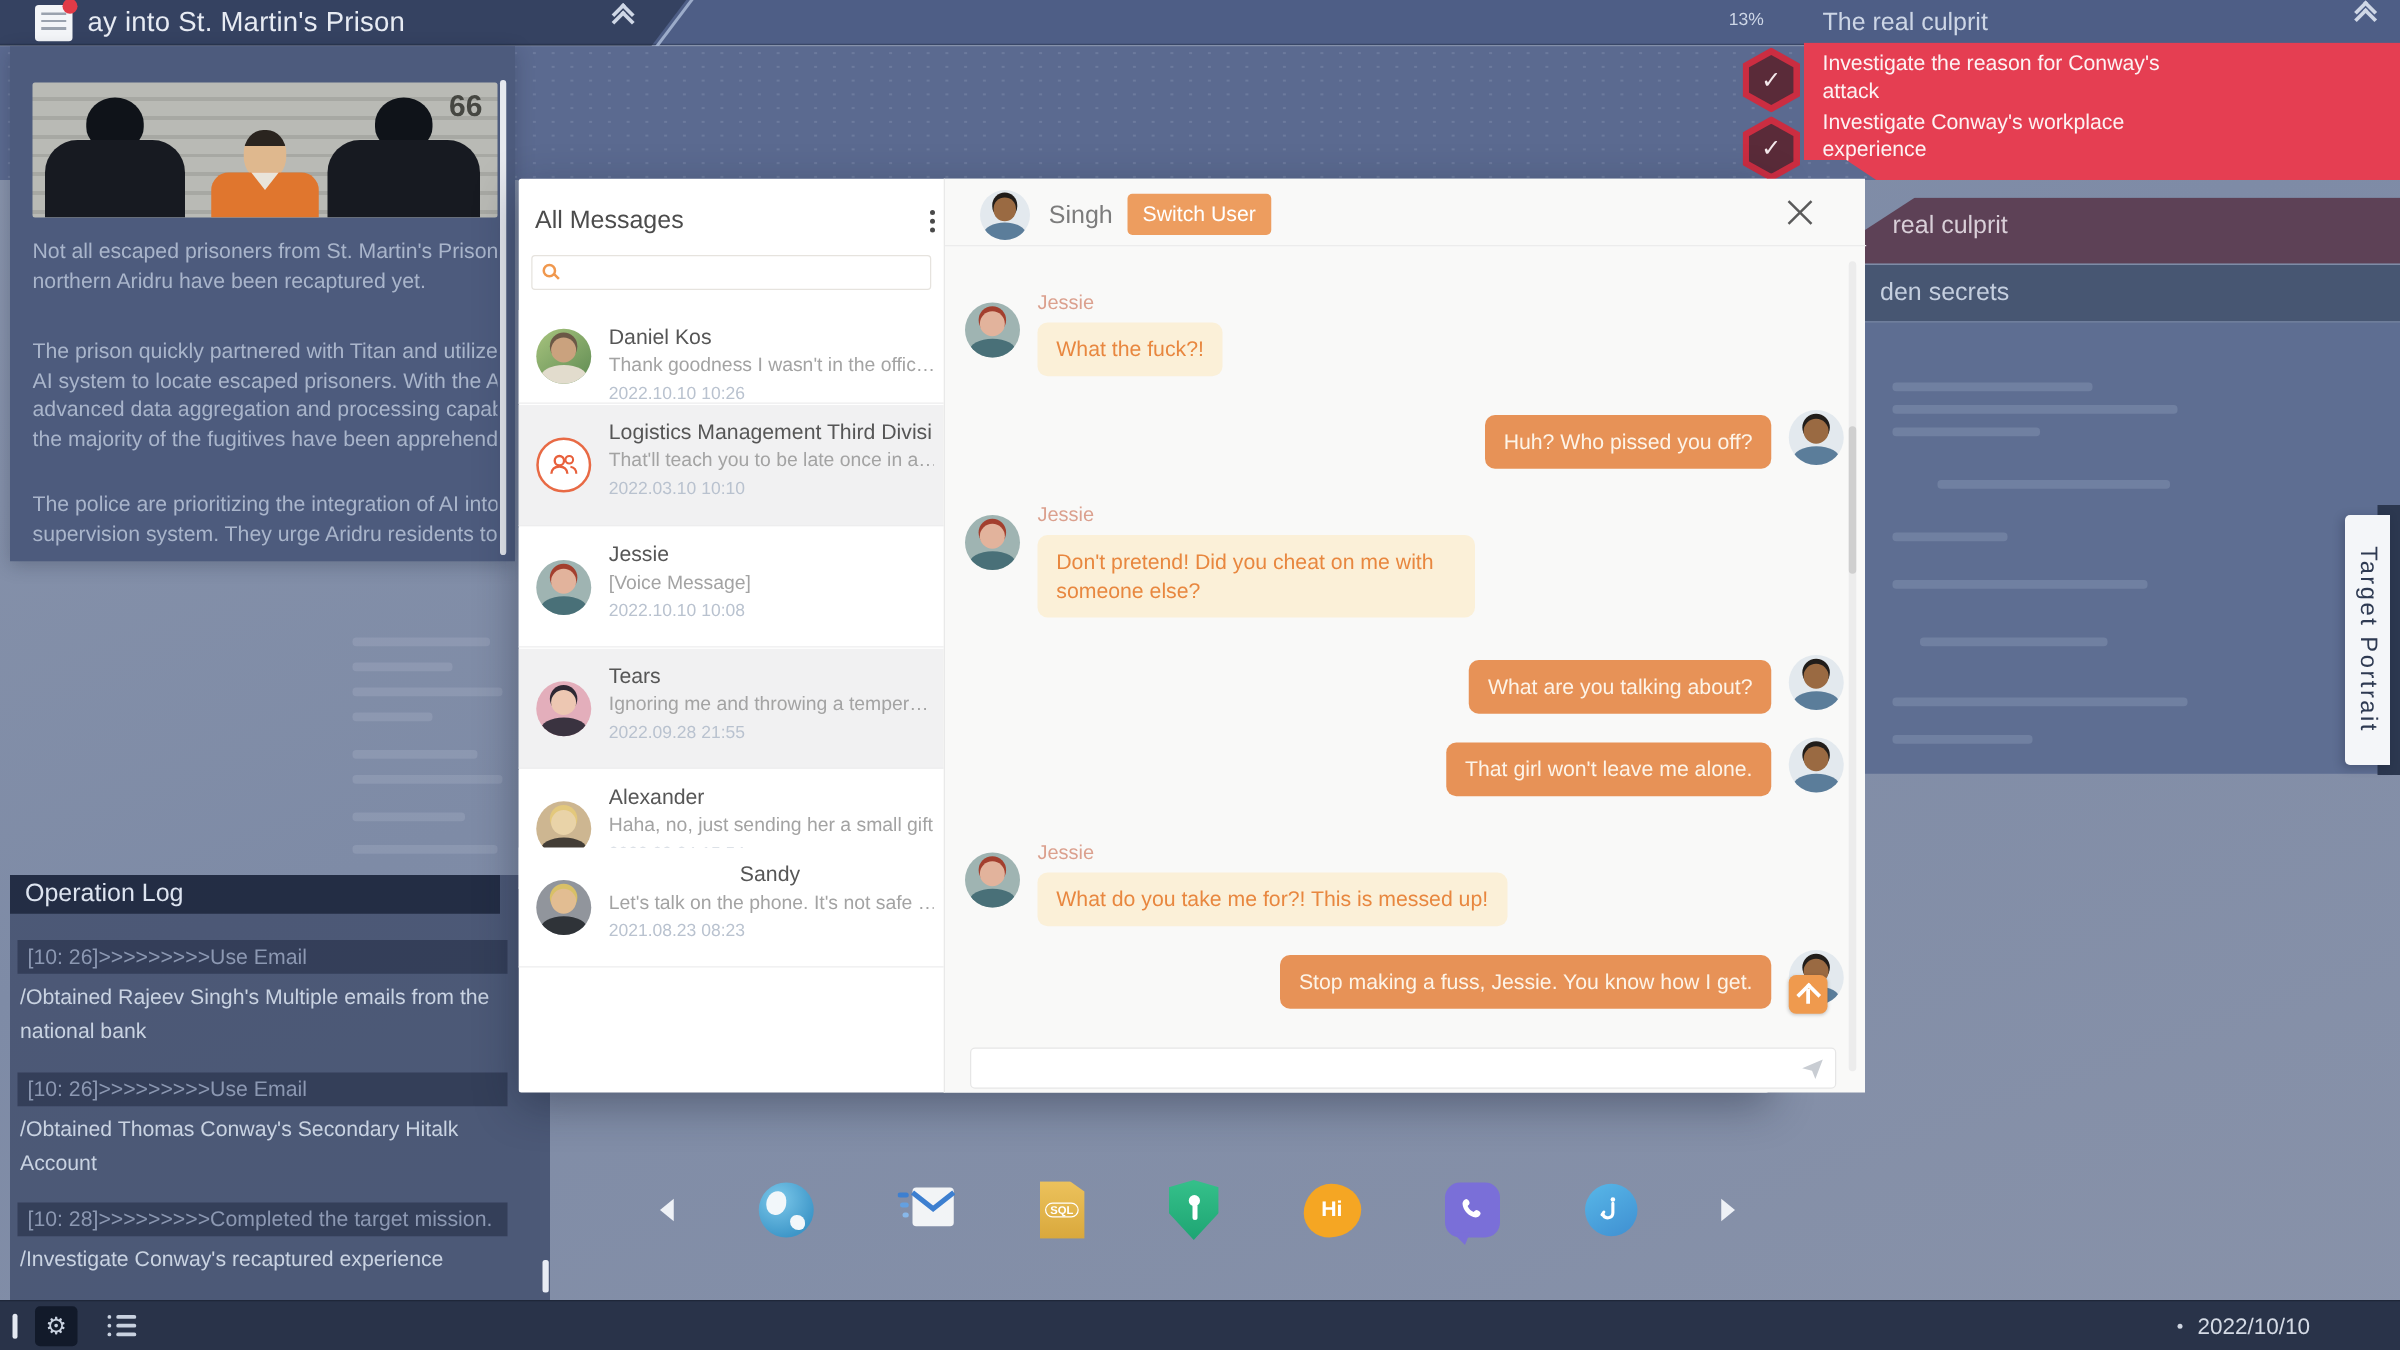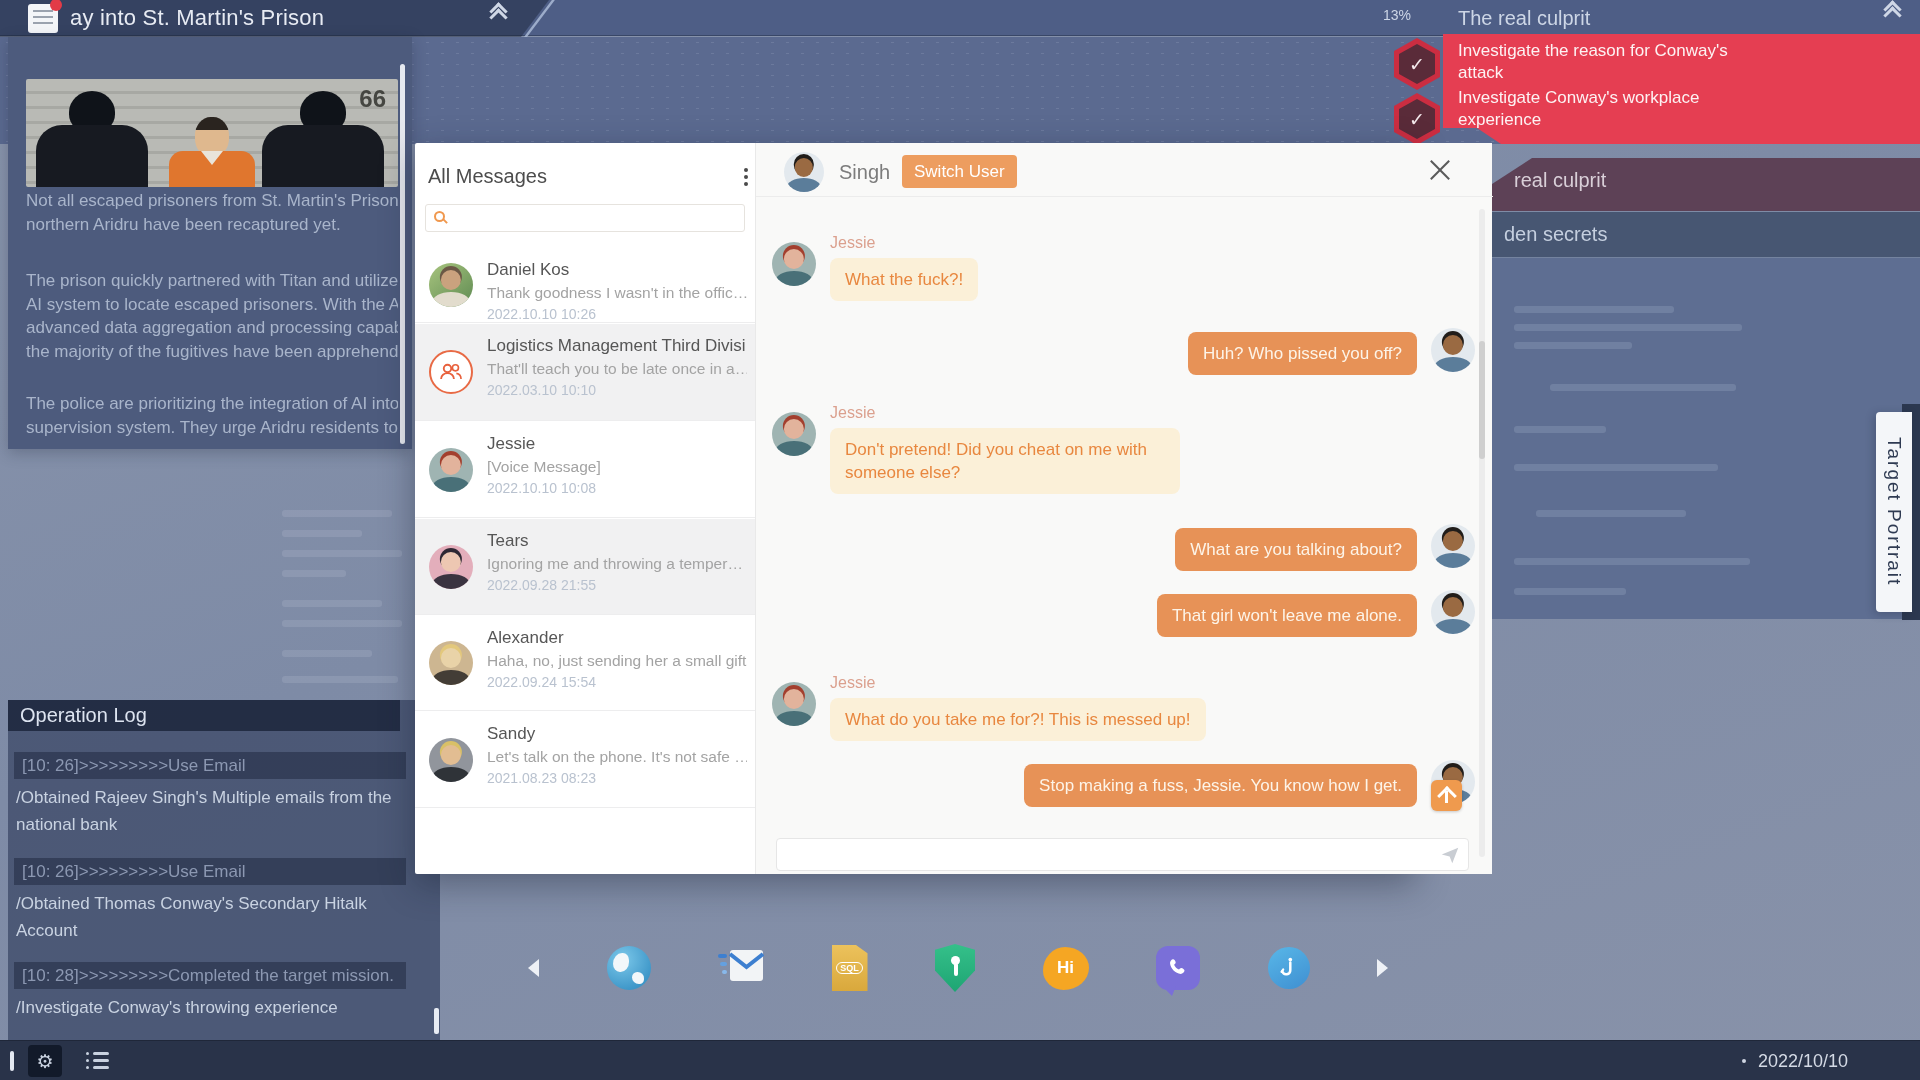--- a/index.html
+++ b/index.html
@@ -50,21 +50,21 @@
   .case-target .star::before{content:"★";}
   .case-target b{position:absolute;left:62px;top:11px;font-size:20px;font-weight:normal;color:#ced7e5;}
 
   
   .codepanel{left:1492px;top:257px;width:428px;height:362px;background:#5e6e92;border-top:1px solid #74839f;overflow:hidden;}
   .cl{position:absolute;height:7px;border-radius:3px;background:rgba(230,238,252,.14);}
   .codeblock-left .cl{background:rgba(235,242,255,.12);}
 
   
   .newswin{left:8px;top:37px;width:404px;height:412px;background:#4d5b7d;overflow:hidden;box-shadow:0 4px 14px rgba(20,28,48,.25);}
-  .photo{position:absolute;left:18px;top:42px;width:372px;height:108px;border-radius:2px;overflow:hidden;
+  .photo{position:absolute;left:18px;top:29px;width:372px;height:108px;border-radius:2px;overflow:hidden;
     background:repeating-linear-gradient(180deg,#b9bab5 0 12px,#a7a8a3 12px 15px);}
   .photo .num{position:absolute;right:12px;top:6px;font-size:24px;font-weight:bold;color:#33342f;opacity:.85;}
   .off{position:absolute;bottom:0;width:112px;}
   .off .hd{width:46px;height:42px;background:#0f1319;border-radius:50% 50% 44% 44%;margin:0 auto -8px;}
   .off .bd{height:62px;background:#171a21;border-radius:26px 26px 0 0;}
   .off1{left:10px;} .off2{right:14px;width:122px;}
   .man{position:absolute;left:50%;transform:translateX(-50%);bottom:0;width:86px;}
   .man .hd{width:34px;height:40px;margin:0 auto -6px;border-radius:46%;
     background:linear-gradient(180deg,#2a241f 0 32%,#dfb88e 32%);}
   .man .bd{height:36px;background:#e0762e;border-radius:14px 14px 0 0;position:relative;}
@@ -284,21 +284,21 @@
     </div>
   </div>
 
   <div class="abs oplog">
     <div class="oplog-title">Operation Log</div>
     <div class="log-strip" style="top:52px;">[10: 26]&gt;&gt;&gt;&gt;&gt;&gt;&gt;&gt;&gt;Use Email</div>
     <div class="log-body" style="top:84px;">/Obtained Rajeev Singh's Multiple emails from the national bank</div>
     <div class="log-strip" style="top:158px;">[10: 26]&gt;&gt;&gt;&gt;&gt;&gt;&gt;&gt;&gt;Use Email</div>
     <div class="log-body" style="top:190px;">/Obtained Thomas Conway's Secondary Hitalk Account</div>
     <div class="log-strip" style="top:262px;">[10: 28]&gt;&gt;&gt;&gt;&gt;&gt;&gt;&gt;&gt;Completed the target mission.</div>
-    <div class="log-body" style="top:294px;">/Investigate Conway's throwing experience</div>
+    <div class="log-body" style="top:294px;">/Investigate Conway's recaptured experience</div>
     <div class="log-scroll"></div>
   </div>
 
   <div class="abs msgwin">
 
     <div class="list-title">All Messages</div>
     <div class="kebab">
         <i></i>
         <i></i>
         <i></i>
@@ -338,21 +338,21 @@
       <div class="name">Tears</div>
       <div class="prev">Ignoring me and throwing a temper…</div>
       <div class="time">2022.09.28 21:55</div>
     </div>
     <div class="conv" style="top:473px;height:95px;">
       <div class="av av-alex"></div>
       <div class="name">Alexander</div>
       <div class="prev">Haha, no, just sending her a small gift.</div>
       <div class="time">2022.09.24 15:54</div>
     </div>
-    <div class="conv" style="top:569px;height:96px;">
+    <div class="conv" style="top:535px;height:96px;text-align:center;">
       <div class="av av-sandy"></div>
       <div class="name">Sandy</div>
       <div class="prev">Let's talk on the phone. It's not safe …</div>
       <div class="time">2021.08.23 08:23</div>
     </div>
 
     <div class="chatpane">
       <div class="av av-singh chat-head-av"></div>
       <div class="peer-name">Singh</div>
       <button class="switch-btn">Switch User</button>

